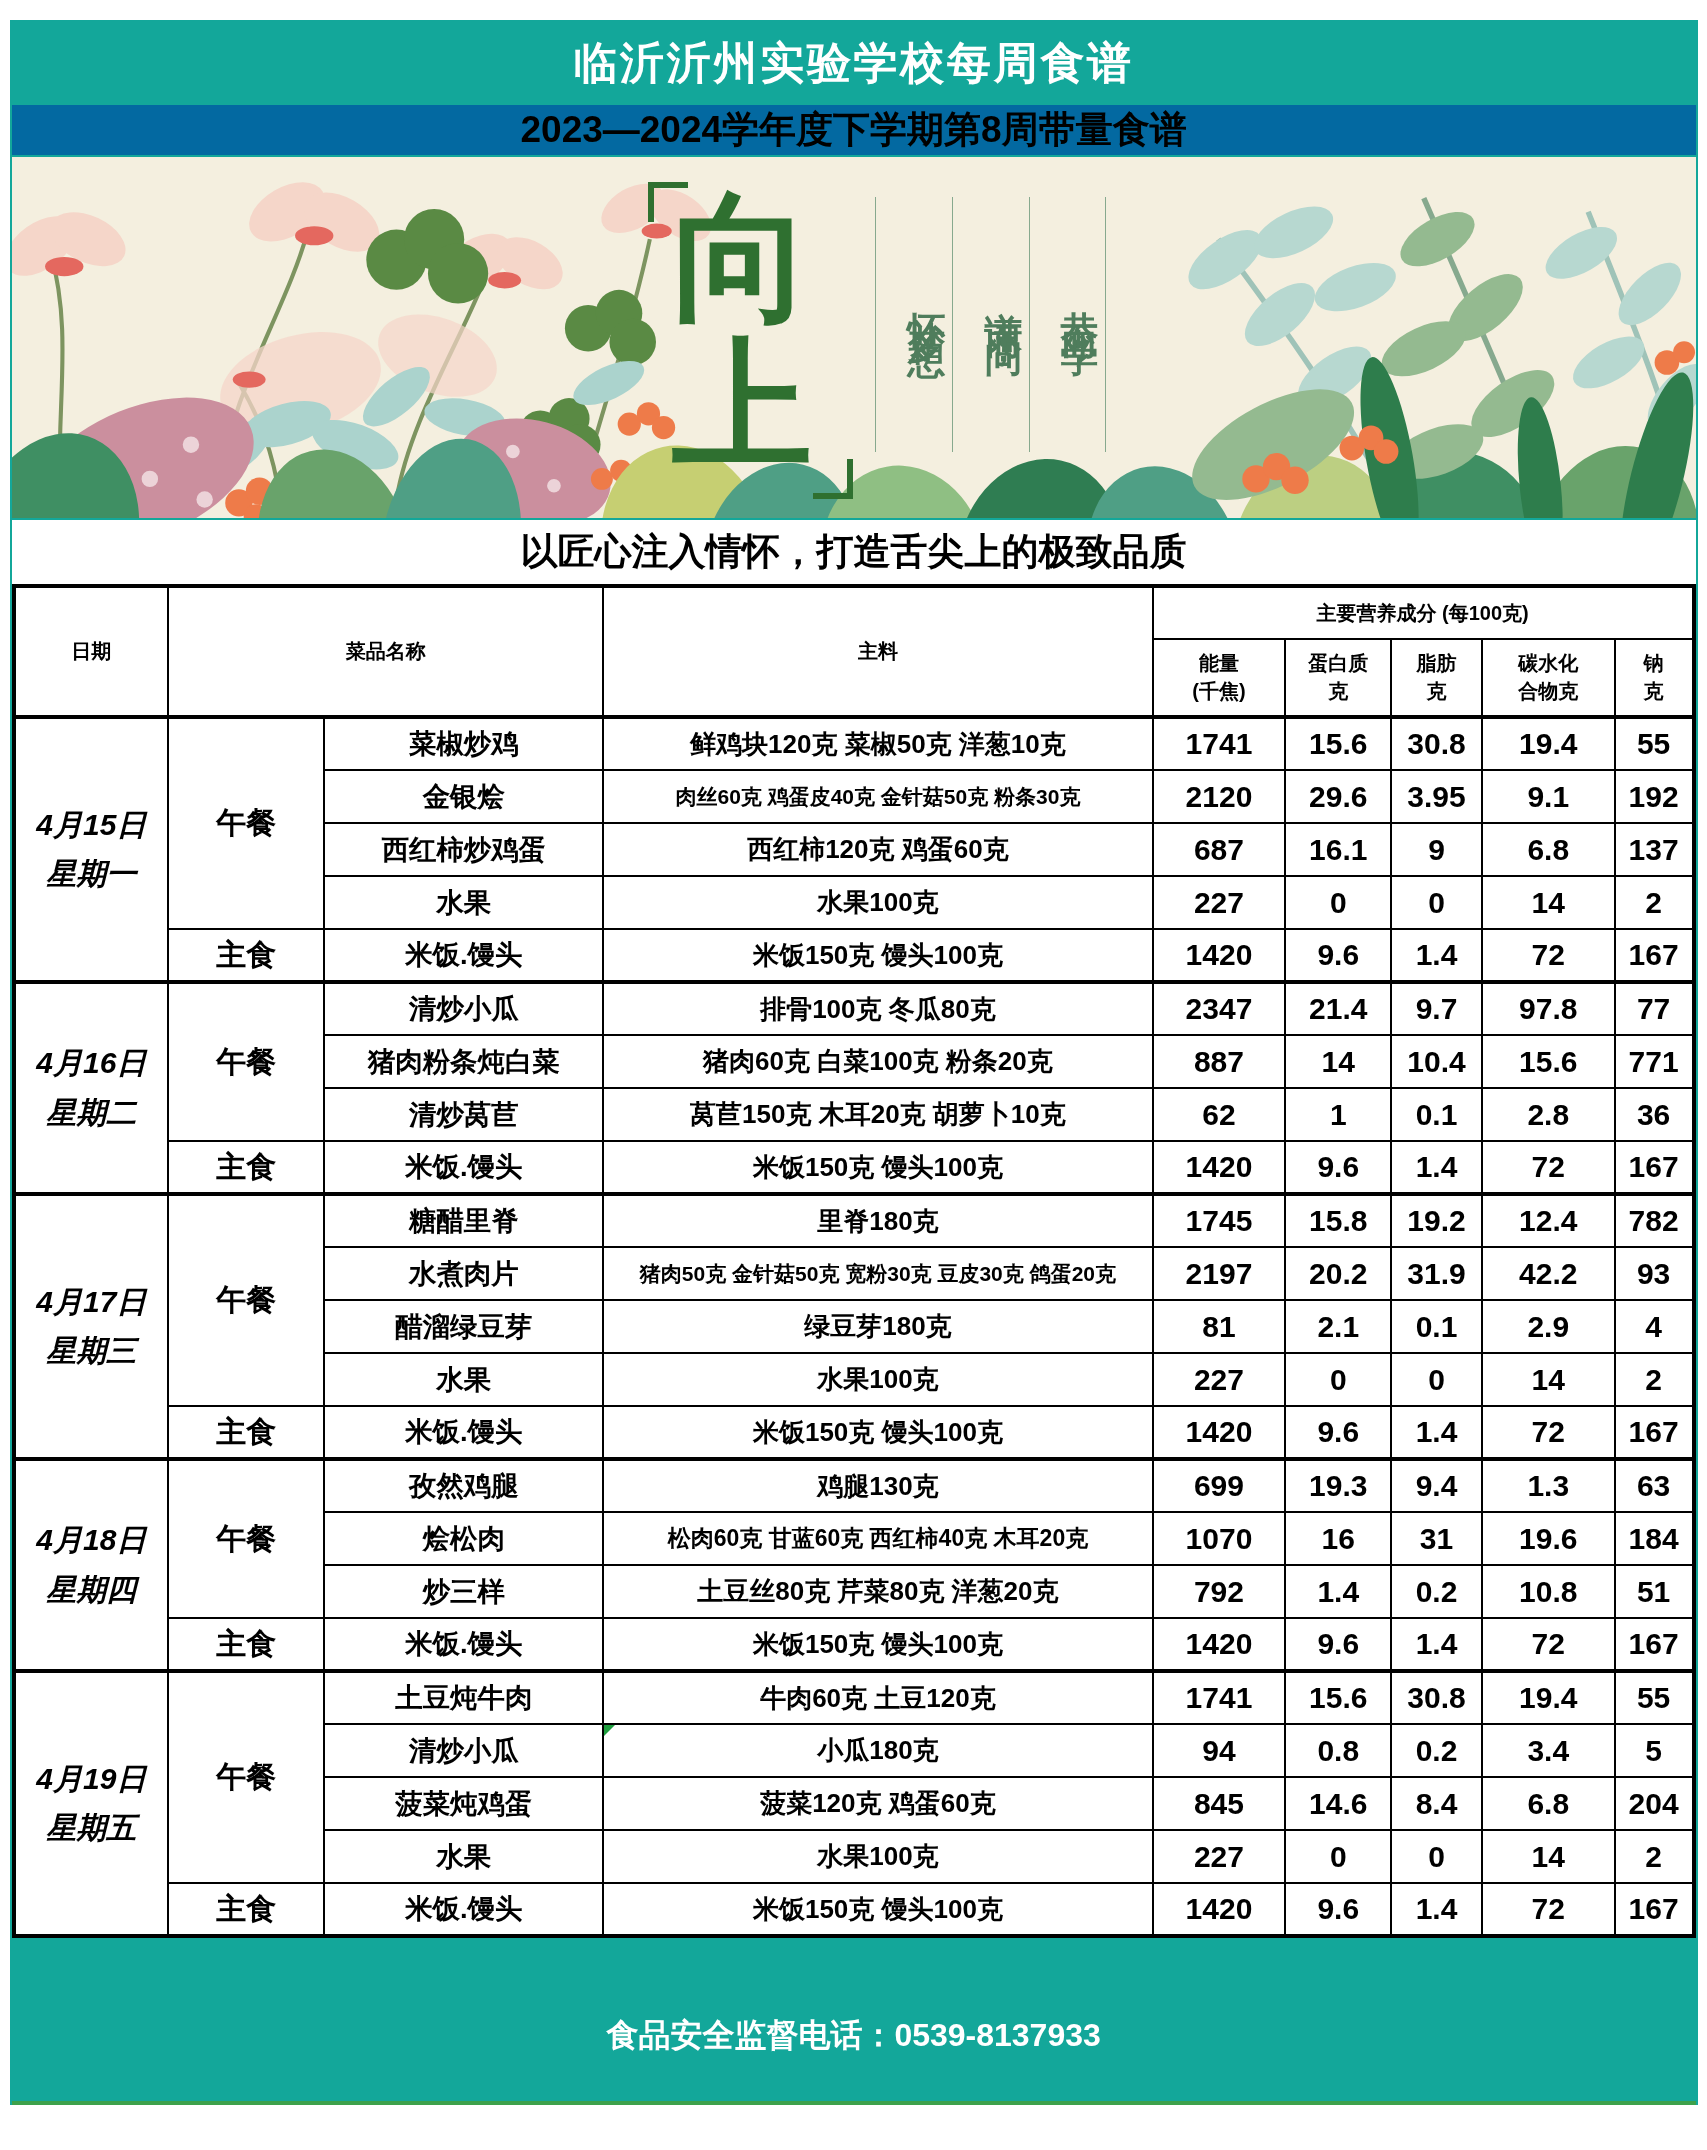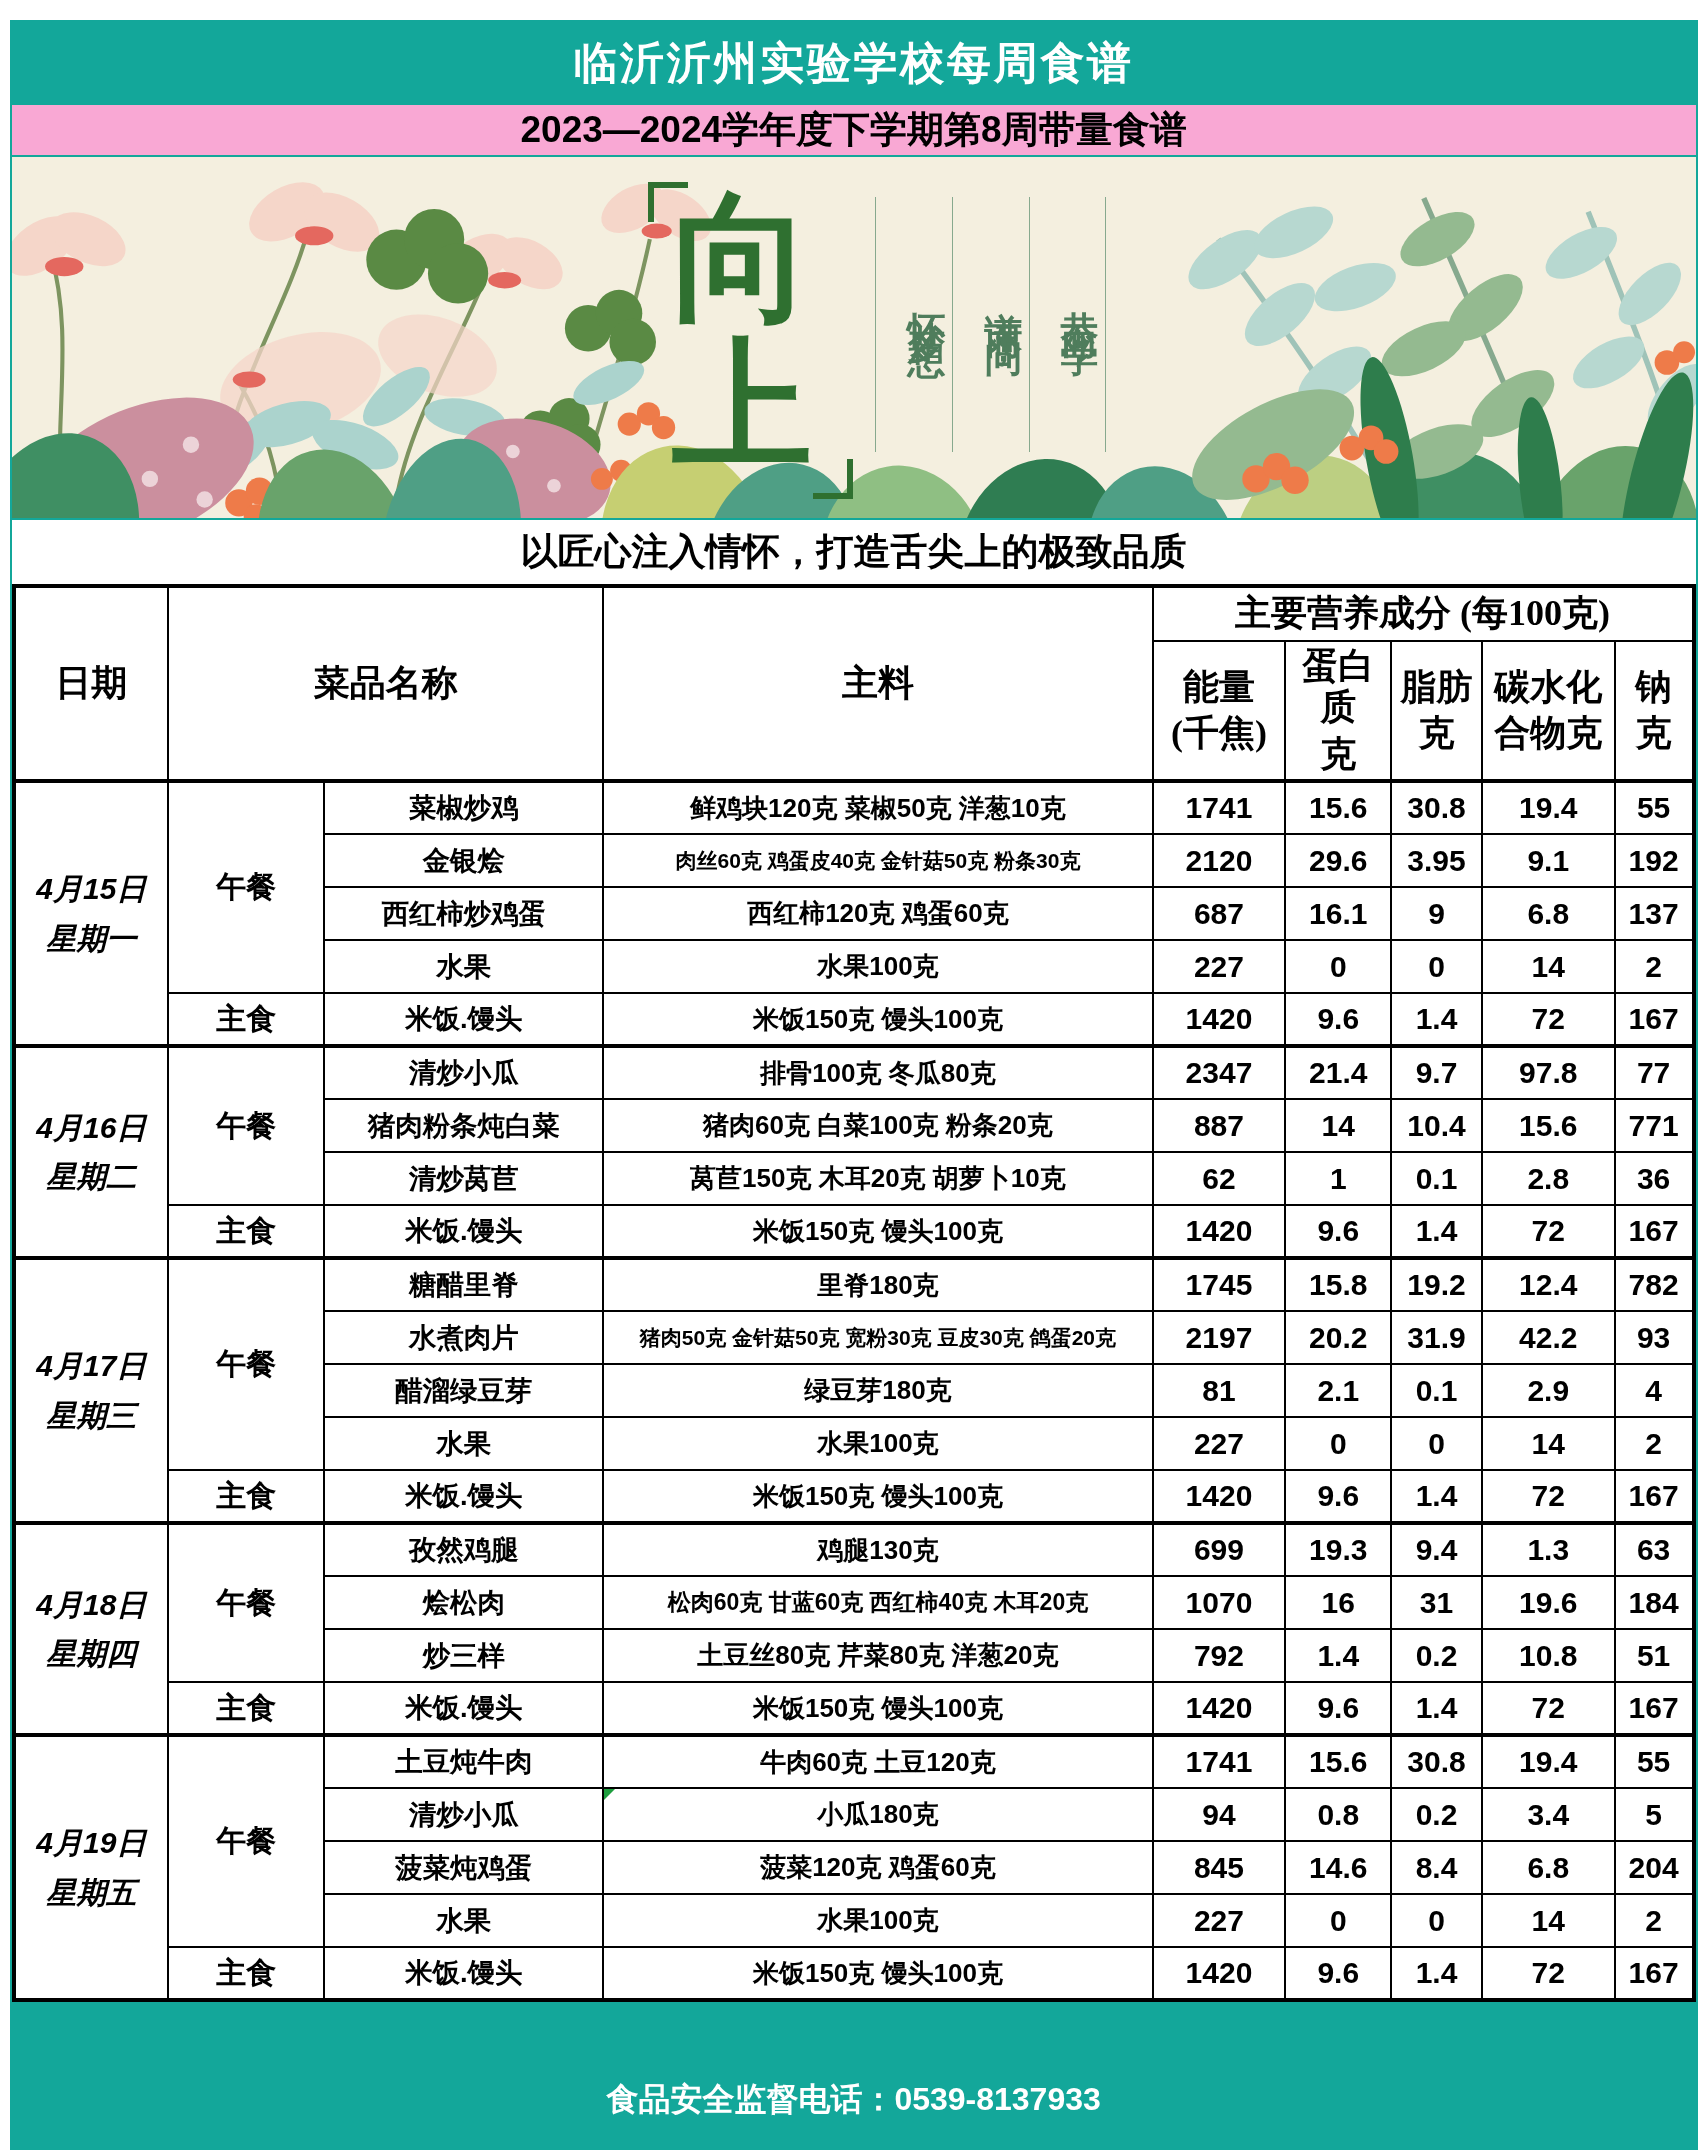--- a/index.html
+++ b/index.html
@@ -6,21 +6,21 @@
   html,body { background:#ffffff; }
   body { font-family:"Liberation Sans","DejaVu Sans",sans-serif; }
   .page { position:relative; width:1708px; height:2151px; background:#ffffff; overflow:hidden; }
   .doc { position:absolute; left:9.6px; top:20px; width:1688px;
          border-left:2.1px solid var(--teal); border-right:2.1px solid var(--teal); }
 
   
   .title-bar { height:85px; background:var(--teal); border-top:2.1px solid var(--teal);
                display:flex; align-items:center; justify-content:center; }
   .title-bar .t { color:#ffffff; font-size:44px; font-weight:bold; letter-spacing:2.7px; }
-  .subtitle-bar { height:52px; background:#f9a8d4; border-bottom:2.7px solid var(--teal);
+  .subtitle-bar { height:52px; background:#0369a1; border-bottom:2.7px solid var(--teal);
                   display:flex; align-items:center; justify-content:center; }
   .subtitle-bar .t { color:#000000; font-size:37px; font-weight:bold; }
 
   
   .banner { position:relative; height:363px; background:var(--banner-bg);
             border-bottom:2.7px solid var(--teal); overflow:hidden; }
   .banner svg { position:absolute; inset:0; }
   .slogan { position:absolute; left:655px; top:27.4px; width:151px; text-align:center;
             color:var(--slogan); font-size:140px; font-weight:bold; line-height:1.05; z-index:2; }
   .bracket { position:absolute; width:40px; height:40px; z-index:2; }
@@ -35,21 +35,21 @@
 
   
   .motto-band { height:64px; background:#ffffff; display:flex; align-items:center; justify-content:center; }
   .motto-band .t { color:#000000; font-size:37px; font-weight:bold; }
 
   
   table.menu { width:100%; border-collapse:collapse; table-layout:fixed;
                border:4.1px solid #000; background:#fff; }
   table.menu th, table.menu td { border:2.1px solid #000; text-align:center; vertical-align:middle;
                color:#000; font-weight:bold; padding:1.4px 4.1px; }
-  thead th { font-size:36px;font-family:Liberation Serif, serif; }
+  thead th { font-size:20px; }
   thead tr.grp th { height:53px; }
   thead tr.sub th { height:78px; }
   thead tr.sub th div { line-height:1.15; padding:2.7px 0; }
   tbody td { height:53px; font-size:30px; }
   td.c-dish { font-size:27.4px; }
   td.c-ing  { font-size:26px; position:relative; }
   td.c-ing.tight   { font-size:23px; }
   td.c-ing.tighter { font-size:21px; }
   td.c-date { font-size:30px; line-height:1.0; }
   td.c-date div { padding:9.6px 0;font-style:italic; }

